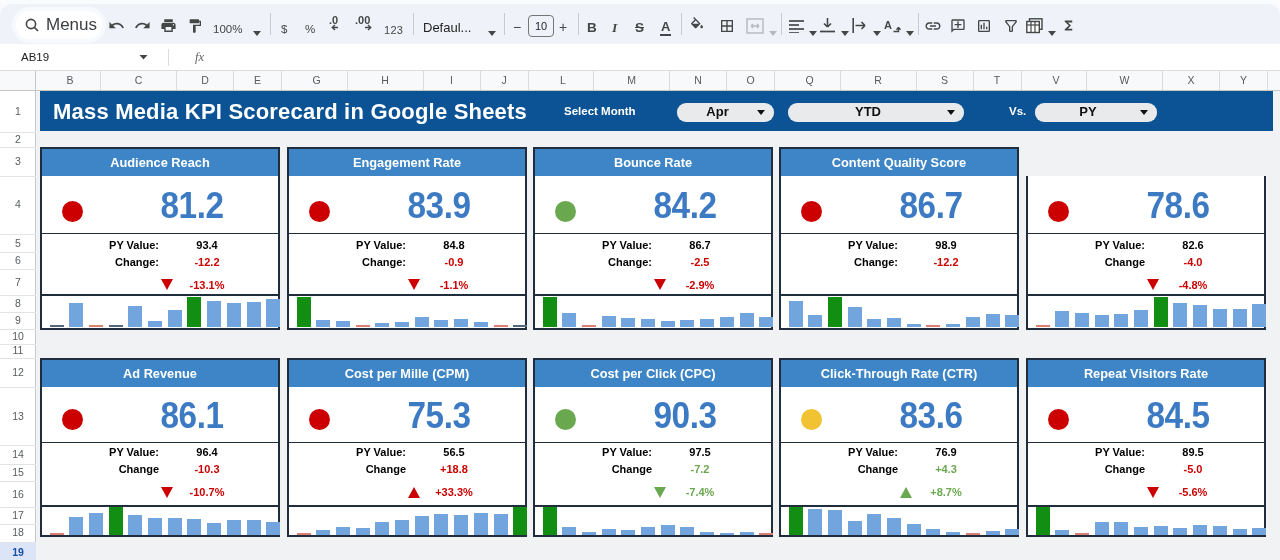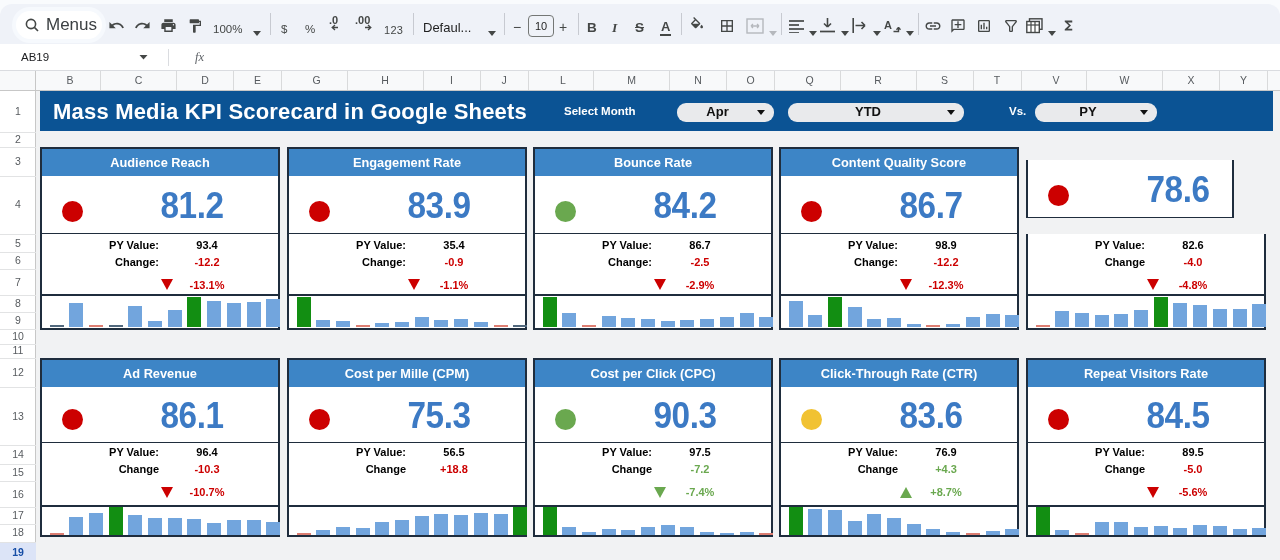--- a/index.html
+++ b/index.html
@@ -290,21 +290,21 @@
       <div style="position:absolute;left:224.2px;bottom:0.5px;width:14px;height:28px;background:#72a5dd"></div>
     </div>
 <div class="chd" style="left:287px;top:146.5px;width:240px;height:29.5px">Engagement Rate</div>
 <div class="cnum" style="left:287px;top:176.0px;width:240px;height:57.5px">
   <div class="circ" style="background:#cc0000;top:25px"></div>
   <div class="bignum">83.9</div>
 </div>
 <div class="cval" style="left:287px;top:233.5px;width:240px;height:61px">
   <div class="vrow" style="top:3px">
         <span class="vlab">PY Value:</span>
-        <span class="vnum" style="color:#000">35.4</span>
+        <span class="vnum" style="color:#000">84.8</span>
       </div>
   <div class="vrow" style="top:20px">
         <span class="vlab">Change:</span>
         <span class="vnum" style="color:#cc0000">-0.9</span>
       </div>
   <div class="vrow" style="top:40px;height:22px;line-height:22px">
         <span class="trid" style="border-top-color:#cc0000"></span>
         <span class="vnum" style="color:#cc0000">-1.1%</span>
       </div>
 </div>
@@ -362,40 +362,36 @@
 </div>
 <div class="cval" style="left:779px;top:233.5px;width:240px;height:61px">
   <div class="vrow" style="top:3px">
         <span class="vlab">PY Value:</span>
         <span class="vnum" style="color:#000">98.9</span>
       </div>
   <div class="vrow" style="top:20px">
         <span class="vlab">Change:</span>
         <span class="vnum" style="color:#cc0000">-12.2</span>
       </div>
-  <div class="vrow" style="top:40px;height:22px;line-height:22px">
-        <span class="trid" style="border-top-color:#cc0000"></span>
-        <span class="vnum" style="color:#cc0000">-12.3%</span>
-      </div>
 </div>
 <div class="cspk" style="left:779px;top:294.5px;width:240px;height:35px">
       <div style="position:absolute;left:7.5px;bottom:0.5px;width:14px;height:26px;background:#72a5dd"></div>
       <div style="position:absolute;left:27.2px;bottom:0.5px;width:14px;height:12px;background:#72a5dd"></div>
       <div style="position:absolute;left:46.9px;bottom:0.5px;width:14px;height:30px;background:#128e12"></div>
       <div style="position:absolute;left:66.6px;bottom:0.5px;width:14px;height:20px;background:#72a5dd"></div>
       <div style="position:absolute;left:86.3px;bottom:0.5px;width:14px;height:8px;background:#72a5dd"></div>
       <div style="position:absolute;left:106.0px;bottom:0.5px;width:14px;height:9px;background:#72a5dd"></div>
       <div style="position:absolute;left:125.7px;bottom:0.5px;width:14px;height:3px;background:#72a5dd"></div>
       <div style="position:absolute;left:145.4px;bottom:0.5px;width:14px;height:2px;background:#dd7e72"></div>
       <div style="position:absolute;left:165.1px;bottom:0.5px;width:14px;height:3px;background:#72a5dd"></div>
       <div style="position:absolute;left:184.8px;bottom:0.5px;width:14px;height:10px;background:#72a5dd"></div>
       <div style="position:absolute;left:204.5px;bottom:0.5px;width:14px;height:13px;background:#72a5dd"></div>
       <div style="position:absolute;left:224.2px;bottom:0.5px;width:14px;height:12px;background:#72a5dd"></div>
     </div>
-<div class="cnum" style="left:1026px;top:160px;width:208px;height:57.5px">
+<div class="cnum" style="left:1026px;top:176.0px;width:240px;height:57.5px">
   <div class="circ" style="background:#cc0000;top:25px"></div>
   <div class="bignum">78.6</div>
 </div>
 <div class="cval" style="left:1026px;top:233.5px;width:240px;height:61px">
   <div class="vrow" style="top:3px">
         <span class="vlab">PY Value:</span>
         <span class="vnum" style="color:#000">82.6</span>
       </div>
   <div class="vrow" style="top:20px">
         <span class="vlab">Change</span>
@@ -460,20 +456,24 @@
 </div>
 <div class="cval" style="left:287px;top:442.5px;width:240px;height:63px">
   <div class="vrow" style="top:1.5px">
         <span class="vlab">PY Value:</span>
         <span class="vnum" style="color:#000">56.5</span>
       </div>
   <div class="vrow" style="top:18.5px">
         <span class="vlab">Change</span>
         <span class="vnum" style="color:#cc0000">+18.8</span>
       </div>
+  <div class="vrow" style="top:38.5px;height:22px;line-height:22px">
+        <span class="triu" style="border-bottom-color:#cc0000"></span>
+        <span class="vnum" style="color:#cc0000">+33.3%</span>
+      </div>
 </div>
 <div class="cspk" style="left:287px;top:505.5px;width:240px;height:31.5px">
       <div style="position:absolute;left:7.5px;bottom:0.5px;width:14px;height:2px;background:#dd7e72"></div>
       <div style="position:absolute;left:27.2px;bottom:0.5px;width:14px;height:5px;background:#72a5dd"></div>
       <div style="position:absolute;left:46.9px;bottom:0.5px;width:14px;height:8px;background:#72a5dd"></div>
       <div style="position:absolute;left:66.6px;bottom:0.5px;width:14px;height:7px;background:#72a5dd"></div>
       <div style="position:absolute;left:86.3px;bottom:0.5px;width:14px;height:13px;background:#72a5dd"></div>
       <div style="position:absolute;left:106.0px;bottom:0.5px;width:14px;height:15px;background:#72a5dd"></div>
       <div style="position:absolute;left:125.7px;bottom:0.5px;width:14px;height:19px;background:#72a5dd"></div>
       <div style="position:absolute;left:145.4px;bottom:0.5px;width:14px;height:21px;background:#72a5dd"></div>

